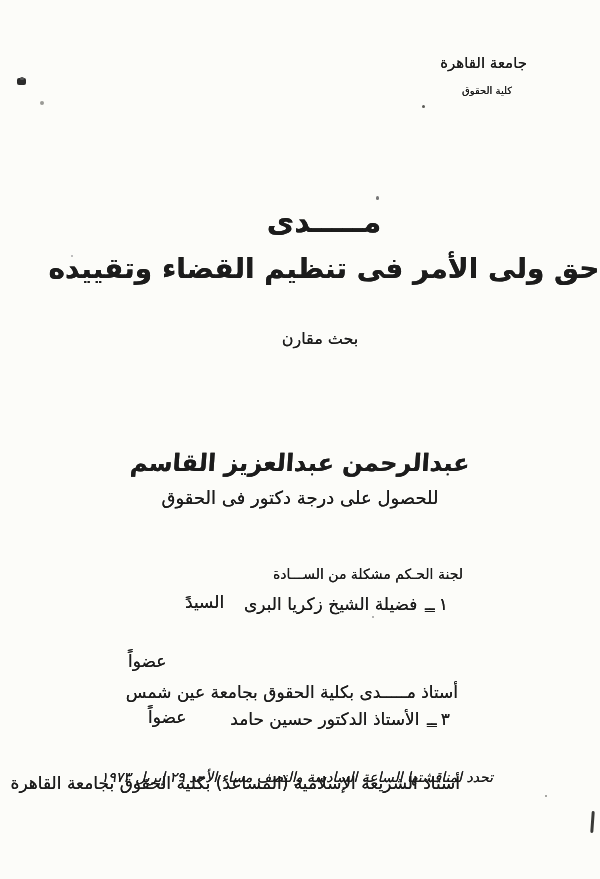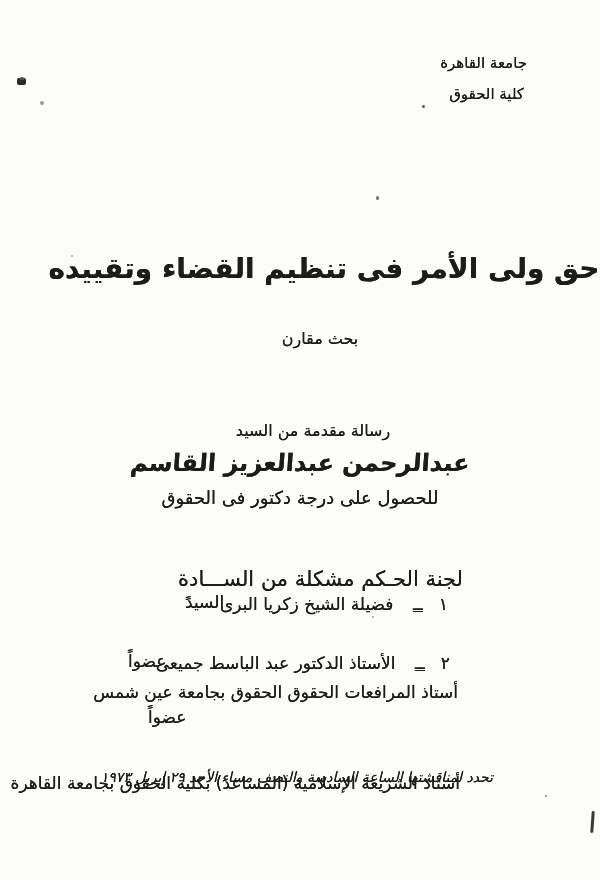--- a/index.html
+++ b/index.html
@@ -21,55 +21,55 @@
   .line{
     position:absolute;
     white-space:nowrap;
     direction:rtl;
     line-height:1.25;
     text-shadow:0 0 0.5px currentColor;
     text-align:center;
   }
   
   .univ  {top:54px;  right:73px; font-size:15px;}
-  .fac   {top:85px;  right:76px; font-size:15px;}
+  .fac   {top:85px;  right:88px; font-size:10px;}
   
   .cline{
     position:absolute;left:48px;right:0;
     text-align:center;white-space:nowrap;direction:rtl;
     text-shadow:0 0 0.6px currentColor;
   }
   .mada  {top:204px; font-size:30px; font-weight:700;}
   .title {top:252px; font-size:28px; font-weight:700;}
   .subt  {top:329px; font-size:16px; left:40px;}
   
   .sline{
     position:absolute;left:0;right:0;
     text-align:center;white-space:nowrap;direction:rtl;
     text-shadow:0 0 0.5px currentColor;
   }
   .intro  {top:421px; font-size:16px; left:26px;}
   .author {top:449px; font-size:24px; font-weight:700; transform:skewX(-4deg);}
   .purpose{top:487px; font-size:18px;}
   
-  .chead {top:566px; right:137px; font-size:21px;}
+  .chead {top:566px; right:137px; font-size:14px;}
   .mname {font-size:17px;}
   .m1n   {top:594px; right:152px;}
   .m2n   {top:653px; right:150px;}
   .m3n   {top:709px; right:150px;}
   .role  {font-size:17px;}
   .r1    {top:592px; left:185px;}
   .r2    {top:651px; left:128px;}
   .r3    {top:707px; left:148px;}
   .aff   {font-size:17px;}
   .a1    {top:623px; right:93px;}
   .a2    {top:682px; right:142px;}
   .a3    {top:737px; right:140px;margin-top:36px;}
   .defense{top:769px; right:107px; font-size:14px;font-style:italic;}
-  .dash{margin:0 14px;text-decoration:underline;}
+  .dash{margin:0 2px;text-decoration:underline;}
   .num{margin-left:2px;}
   
   .speck{position:absolute;background:#333;border-radius:2px;}
   .sp1{left:17px; top:78px;  width:9px; height:7px; background:#2b2b2b;}
   .sp1b{left:20px;top:77px;  width:4px; height:3px; background:#555;}
   .sp2{left:40px; top:101px; width:4px; height:4px; background:#9a9a96;}
   .sp3{left:422px;top:105px; width:3px; height:3px; background:#5a5a56;}
   .sp4{left:376px;top:196px; width:3px; height:4px; background:#777;}
   .sp5{left:591px;top:811px; width:3px; height:22px; background:#3a3a38; transform:rotate(4deg); border-radius:2px;}
   .sp6{left:545px;top:795px; width:2px; height:2px; background:#8a8a86;}
@@ -77,42 +77,42 @@
   .sp8{left:372px;top:616px; width:2px; height:2px; background:#999;}
 </style>
 </head>
 <body>
 
 <div class="page">
 
   <div class="line univ">جامعة القاهرة</div>
   <div class="line fac">كلية الحقوق</div>
 
+  <div class="cline mada">مـــــدى</div>
   <div class="cline title">حق ولى الأمر فى تنظيم القضاء وتقييده</div>
   <div class="cline subt">بحث مقارن</div>
 
-  <div class="sline intro">رسالة مقدمة من السيد</div>
   <div class="sline author">عبدالرحمن عبدالعزيز القاسم</div>
   <div class="sline purpose">للحصول على درجة دكتور فى الحقوق</div>
 
   <div class="line chead">لجنة الحـكم مشكلة من الســـادة</div>
 
   <div class="line mname m1n">
     <span class="num">١</span><span class="dash">ــ</span>
     <span>فضيلة الشيخ زكريا البرى</span>
   </div>
   <div class="line role r1">السيدً</div>
 
-  <div class="line mname m2n">
-    <span class="num">٢</span><span class="dash">ــ</span>
-    <span>الأستاذ الدكتور عبد الباسط جميعى</span>
+  <div class="line role r2">عضواً</div>
+  <div class="line aff a2">أستاذ مـــــدى بكلية الحقوق بجامعة عين شمس</div>
+
+  <div class="line mname m3n">
+    <span class="num">٣</span><span class="dash">ــ</span>
+    <span>الأستاذ الدكتور حسين حامد</span>
   </div>
-  <div class="line role r2">عضواً</div>
-  <div class="line aff a2">أستاذ المرافعات الحقوق الحقوق بجامعة عين شمس</div>
-
   <div class="line role r3">عضواً</div>
   <div class="line aff a3">أستاذ الشريعة الإسلامية (المساعد) بكلية الحقوق بجامعة القاهرة</div>
 
   <div class="line defense">تحدد لمناقشتها الساعة السادسة والنصف مساء الأحد ٢٩ إبريل ١٩٧٣</div>
 
   <div class="speck sp1"></div>
   <div class="speck sp1b"></div>
   <div class="speck sp2"></div>
   <div class="speck sp3"></div>
   <div class="speck sp4"></div>

